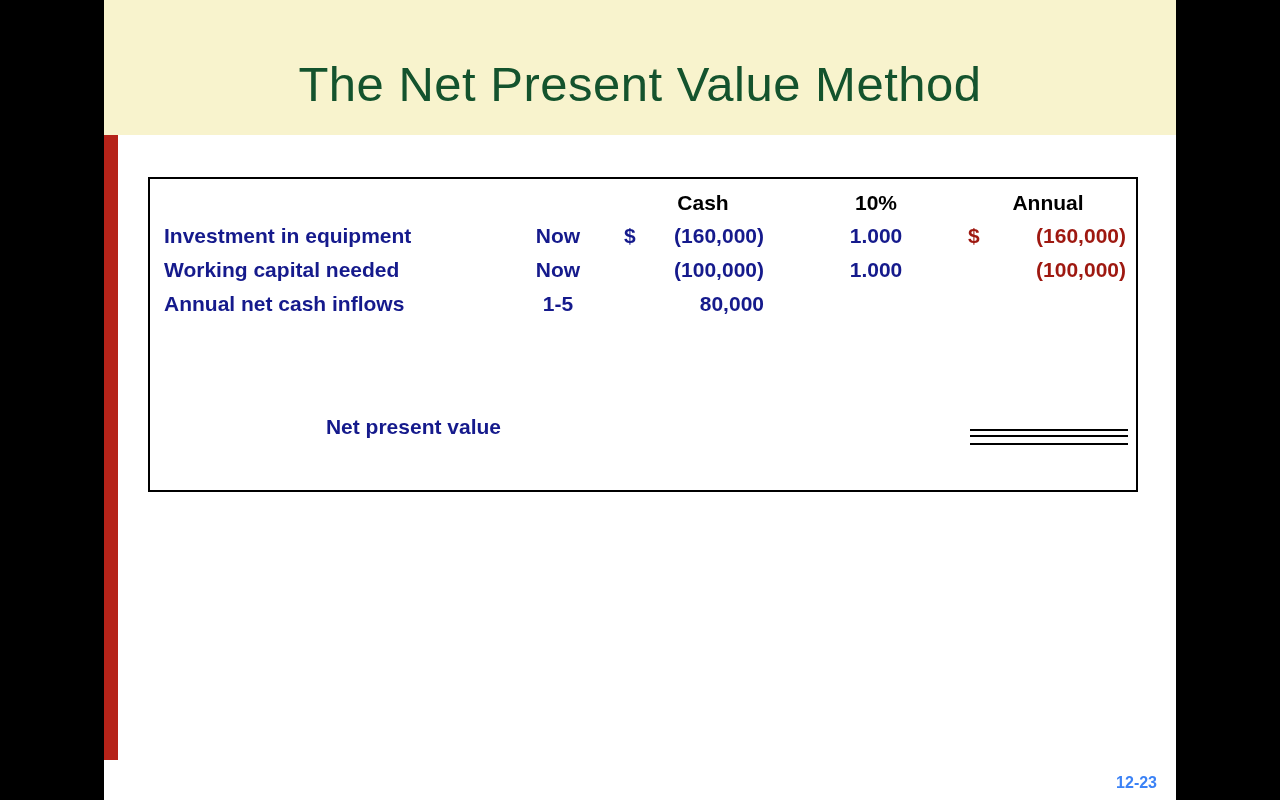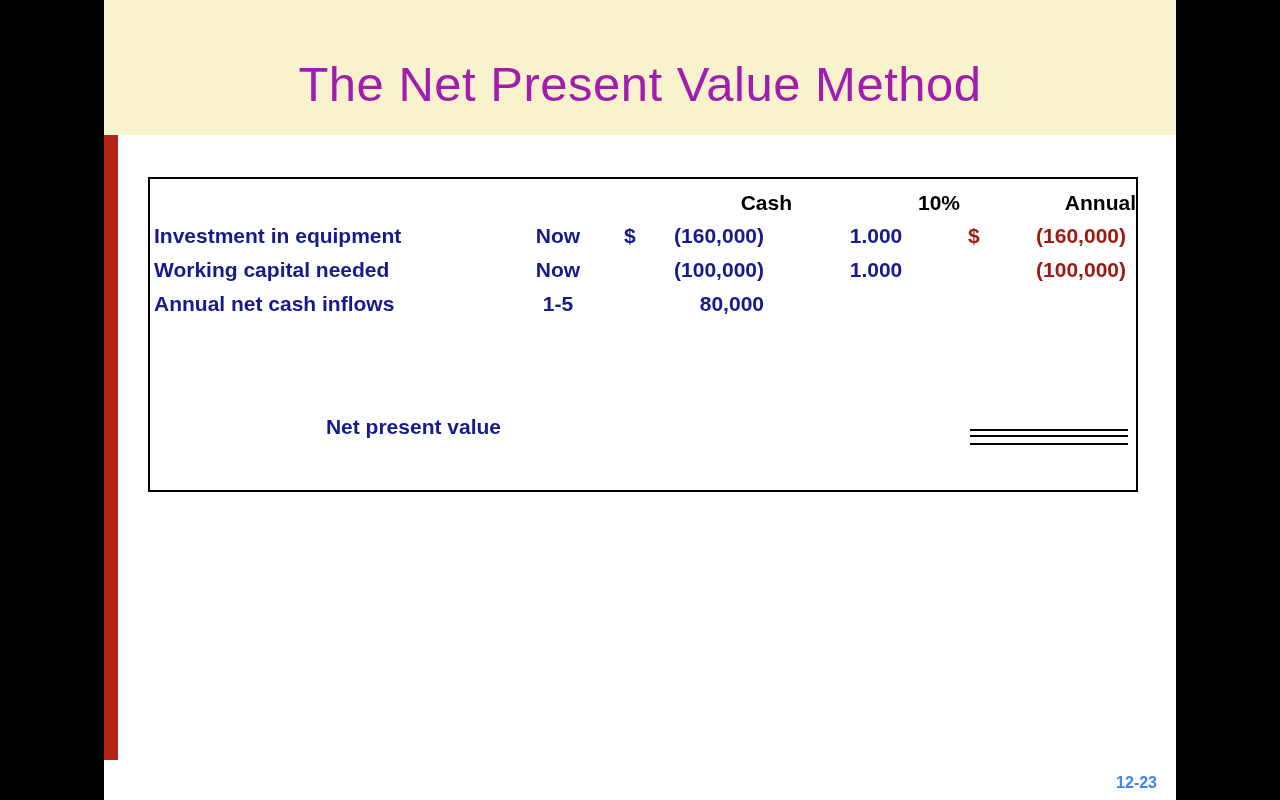--- a/index.html
+++ b/index.html
@@ -31,21 +31,21 @@
   }
 
   #title-text {
     position: absolute;
     left: 0;
     top: 56px;
     width: 1072px;
     text-align: center;
     font-size: 49px;
     font-weight: normal;
-    color: #a21caf;
+    color: #14532d;
     letter-spacing: 0.5px;
     font-family: "Liberation Sans", sans-serif;
   }
 
   #red-bar {
     position: absolute;
     left: 0px;
     top: 135px;
     width: 14px;
     height: 625px;
@@ -71,39 +71,39 @@
     font-weight: bold;
   }
 
   table.npv col.c-label { width: 352px; }
   table.npv col.c-years { width: 112px; }
   table.npv col.c-cash  { width: 178px; }
   table.npv col.c-fact  { width: 168px; }
   table.npv col.c-pv    { width: 176px; }
 
   .hdr-cell {
-    text-align: right;
+    text-align: center;
     color: #000;
     font-weight: bold;
     font-size: 21px;
     padding: 0;
     line-height: 32px;
     vertical-align: bottom;
   }
 
   .hdr-row1 td { padding-top: 8px; }
 
   .underline-hdr {
     border-bottom: 2px solid #000;
   }
 
   .label-cell {
     color: #151a8c;
     text-align: left;
-    padding-left: 4px;
+    padding-left: 14px;
     line-height: 32px;
     white-space: nowrap;
   }
 
   .years-cell {
     color: #151a8c;
     text-align: center;
     line-height: 32px;
   }
 

